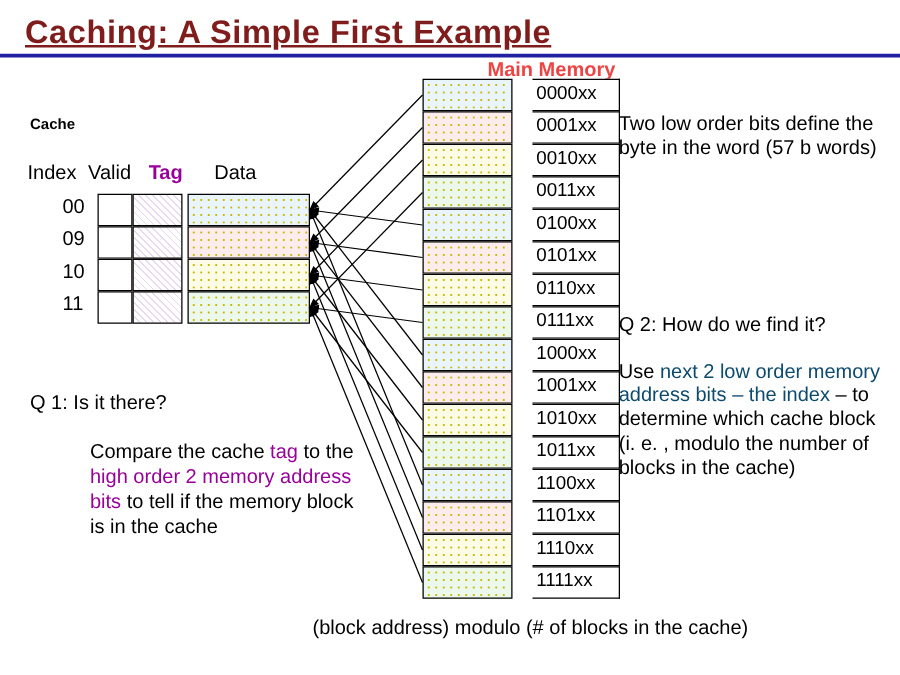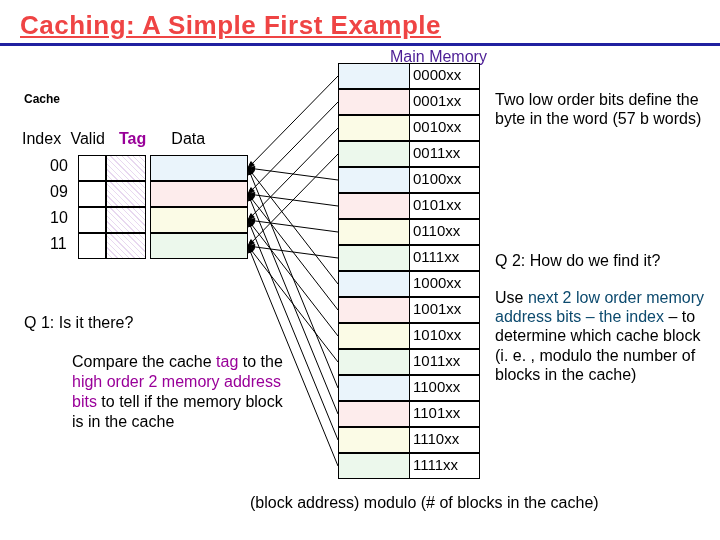--- a/index.html
+++ b/index.html
@@ -13,31 +13,31 @@
     overflow: hidden;
   }
   .title-bar {
     padding: 10px 20px 2px 20px;
     border-bottom: 3px solid #2020a0;
   }
   .title {
     font-family: "Comic Sans MS", cursive, sans-serif;
     font-size: 26px;
     font-weight: bold;
-    color: #ef4444;
+    color: #7f1d1d;
     text-decoration: underline;
     letter-spacing: 0.5px;
   }
   .mm-label {
     position: absolute;
     top: 48px;
     left: 390px;
-    font-weight: normal;
-    font-size: 16px;
-    color: #4c1d95;
+    font-weight: bold;
+    font-size: 16px;
+    color: #ef4444;
   }
   .cache-label {
     position: absolute;
     top: 92px;
     left: 24px;
     font-weight: bold;
     font-size: 12px;
   }
   .cache-headers {
     position: absolute;
@@ -91,20 +91,21 @@
 
   .mm-table {
     position: absolute;
     top: 63px;
     left: 338px;
   }
   .mm-row {
     display: flex;
     align-items: stretch;
     height: 26px;
+    gap: 16px;
   }
   .mm-cell {
     width: 72px;
     border: 1px solid #000;
     box-sizing: border-box;
     position: relative;
   }
   .mm-cell::after{
     content:"";
     position:absolute; inset:1px;

